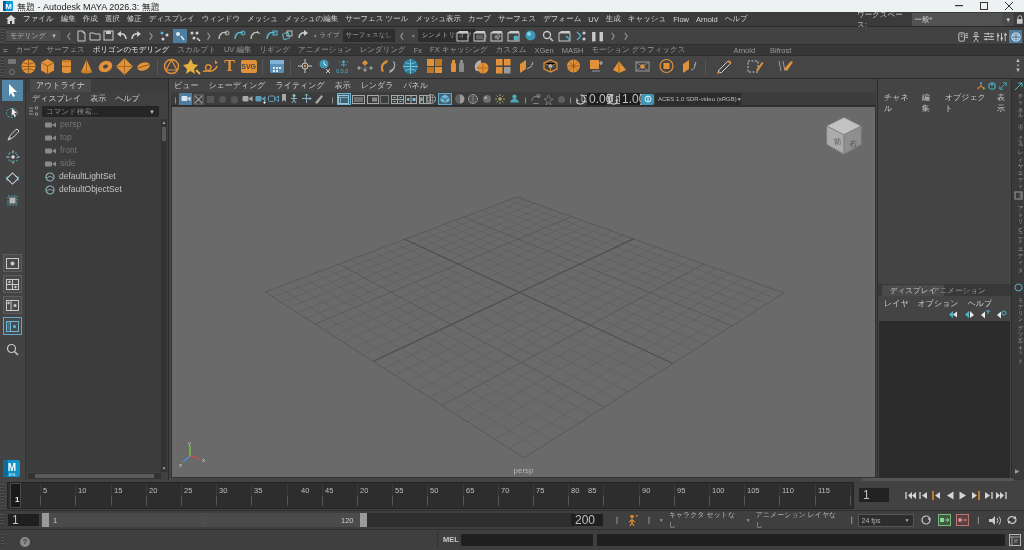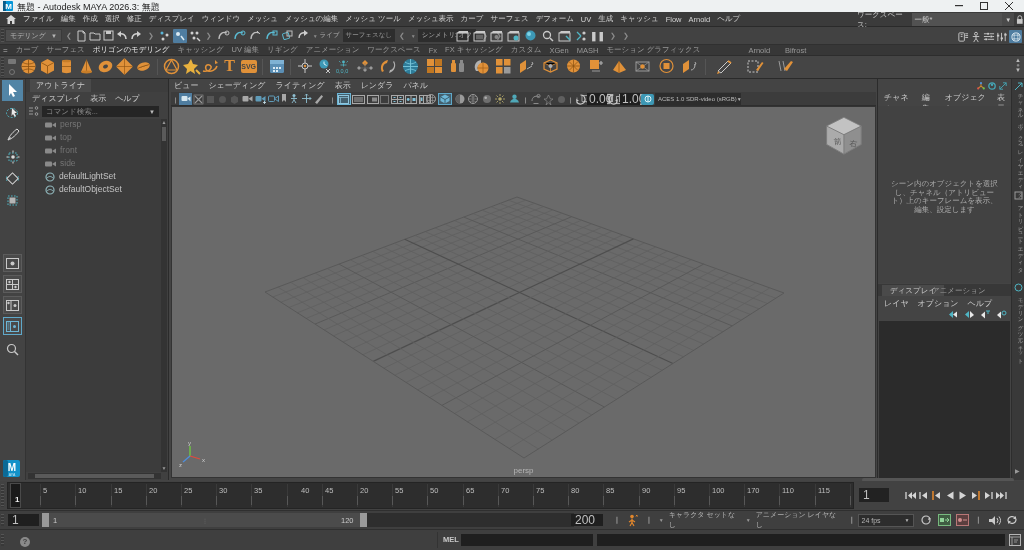--- a/index.html
+++ b/index.html
@@ -73,21 +73,21 @@
         </svg>
         <span>ファイル</span>
         <span>編集</span>
         <span>作成</span>
         <span>選択</span>
         <span>修正</span>
         <span>ディスプレイ</span>
         <span>ウィンドウ</span>
         <span>メッシュ</span>
         <span>メッシュの編集</span>
-        <span>メッシュ ツール</span>
+        <span>サーフェス ツール</span>
         <span>メッシュ表示</span>
         <span>カーブ</span>
         <span>サーフェス</span>
         <span>デフォーム</span>
         <span>UV</span>
         <span>生成</span>
         <span>キャッシュ</span>
         <span>Flow</span>
         <span>Arnold</span>
         <span>ヘルプ</span>
@@ -267,25 +267,25 @@
         </div>
   </div>
 </div>
 
 <div class="abs" id="shelftabs">
   <div class="row" style="height:100%;padding-left:3px;gap:8px">
     <span style="color:#bbb;font-size:8px">=</span>
     <span class="stab">カーブ</span>
         <span class="stab">サーフェス</span>
         <span class="stab on">ポリゴンのモデリング</span>
-        <span class="stab">キャッシング</span>
+        <span class="stab">スカルプト</span>
         <span class="stab">UV 編集</span>
         <span class="stab">リギング</span>
         <span class="stab">アニメーション</span>
-        <span class="stab">ワークスペース</span>
+        <span class="stab">レンダリング</span>
         <span class="stab">Fx</span>
         <span class="stab">FX キャッシング</span>
         <span class="stab">カスタム</span>
         <span class="stab">XGen</span>
         <span class="stab">MASH</span>
         <span class="stab">モーション グラフィックス</span>
         <span class="stab" style="margin-left:40px">Arnold</span>
         <span class="stab" style="margin-left:7px">Bifrost</span>
   </div>
 </div>
@@ -956,23 +956,20 @@
     <svg width="8" height="8" viewBox="0 0 10 10">
           <path d="M1 9L9 1M9 1v4M9 1H5M1 9h4M1 9V5" stroke="#45a8b8" stroke-width="1.1"></path>
         </svg>
   </div>
   <div class="row" style="position:absolute;left:6px;top:13px;gap:9px;font-size:8px;color:#ccc">
         <span>チャネル</span>
         <span>編集</span>
         <span>オブジェクト</span>
         <span>表示</span>
       </div>
-  <div class="abs" style="left:0;top:27px;width:100%;height:177px;background:#424242">
-    <div style="padding:74px 11px 0;text-align:center;font-size:7.5px;color:#ababab;line-height:8.5px">シーン内のオブジェクトを選択し、チャネル（アトリビュート）上のキーフレームを表示、編集、設定します</div>
-  </div>
   <div class="abs" style="left:0;top:205px;width:100%;height:12px;background:#383838">
     <div class="abs" style="left:4px;top:1px;height:11px;padding:0 8px;background:#4a4a4a;color:#ccc;font-size:7.5px;display:flex;align-items:center">ディスプレイ</div>
     <div class="abs" style="left:46px;top:1px;height:11px;padding:0 8px;color:#999;font-size:7.5px;display:flex;align-items:center">アニメーション</div>
   </div>
   <div class="row" style="position:absolute;left:6px;top:219px;gap:9px;font-size:8px;color:#ccc">
         <span>レイヤ</span>
         <span>オプション</span>
         <span>ヘルプ</span>
       </div>
   <div class="abs row" style="right:4px;top:231px;gap:5px">
@@ -1044,33 +1041,33 @@
         <div class="tick" style="left:490px"></div>
         <div class="tlabel" style="left:493px">70</div>
         <div class="abs" style="left:525px;top:1px;bottom:1px;width:1px;background:#3a3a3a"></div>
         <div class="tick" style="left:525px"></div>
         <div class="tlabel" style="left:528px">75</div>
         <div class="abs" style="left:560px;top:1px;bottom:1px;width:1px;background:#3a3a3a"></div>
         <div class="tick" style="left:560px"></div>
         <div class="tlabel" style="left:563px">80</div>
         <div class="abs" style="left:595px;top:1px;bottom:1px;width:1px;background:#3a3a3a"></div>
         <div class="tick" style="left:595px"></div>
-        <div class="tlabel" style="left:598px">85</div>
+        <div class="tlabel" style="left:580px">85</div>
         <div class="abs" style="left:631px;top:1px;bottom:1px;width:1px;background:#3a3a3a"></div>
         <div class="tick" style="left:631px"></div>
         <div class="tlabel" style="left:634px">90</div>
         <div class="abs" style="left:666px;top:1px;bottom:1px;width:1px;background:#3a3a3a"></div>
         <div class="tick" style="left:666px"></div>
         <div class="tlabel" style="left:669px">95</div>
         <div class="abs" style="left:701px;top:1px;bottom:1px;width:1px;background:#3a3a3a"></div>
         <div class="tick" style="left:701px"></div>
         <div class="tlabel" style="left:704px">100</div>
         <div class="abs" style="left:736px;top:1px;bottom:1px;width:1px;background:#3a3a3a"></div>
         <div class="tick" style="left:736px"></div>
-        <div class="tlabel" style="left:739px">170</div>
+        <div class="tlabel" style="left:739px">105</div>
         <div class="abs" style="left:771px;top:1px;bottom:1px;width:1px;background:#3a3a3a"></div>
         <div class="tick" style="left:771px"></div>
         <div class="tlabel" style="left:774px">110</div>
         <div class="abs" style="left:807px;top:1px;bottom:1px;width:1px;background:#3a3a3a"></div>
         <div class="tick" style="left:807px"></div>
         <div class="tlabel" style="left:810px">115</div>
         <div class="abs" style="left:842px;top:1px;bottom:1px;width:1px;background:#3a3a3a"></div>
         <div class="tick" style="left:842px"></div>
         <div class="tlabel" style="left:845px">120</div>
     <div class="abs" style="left:2px;top:0;width:11px;height:25px;background:#1a1a1a;border:1px solid #4a4a4a"></div>

